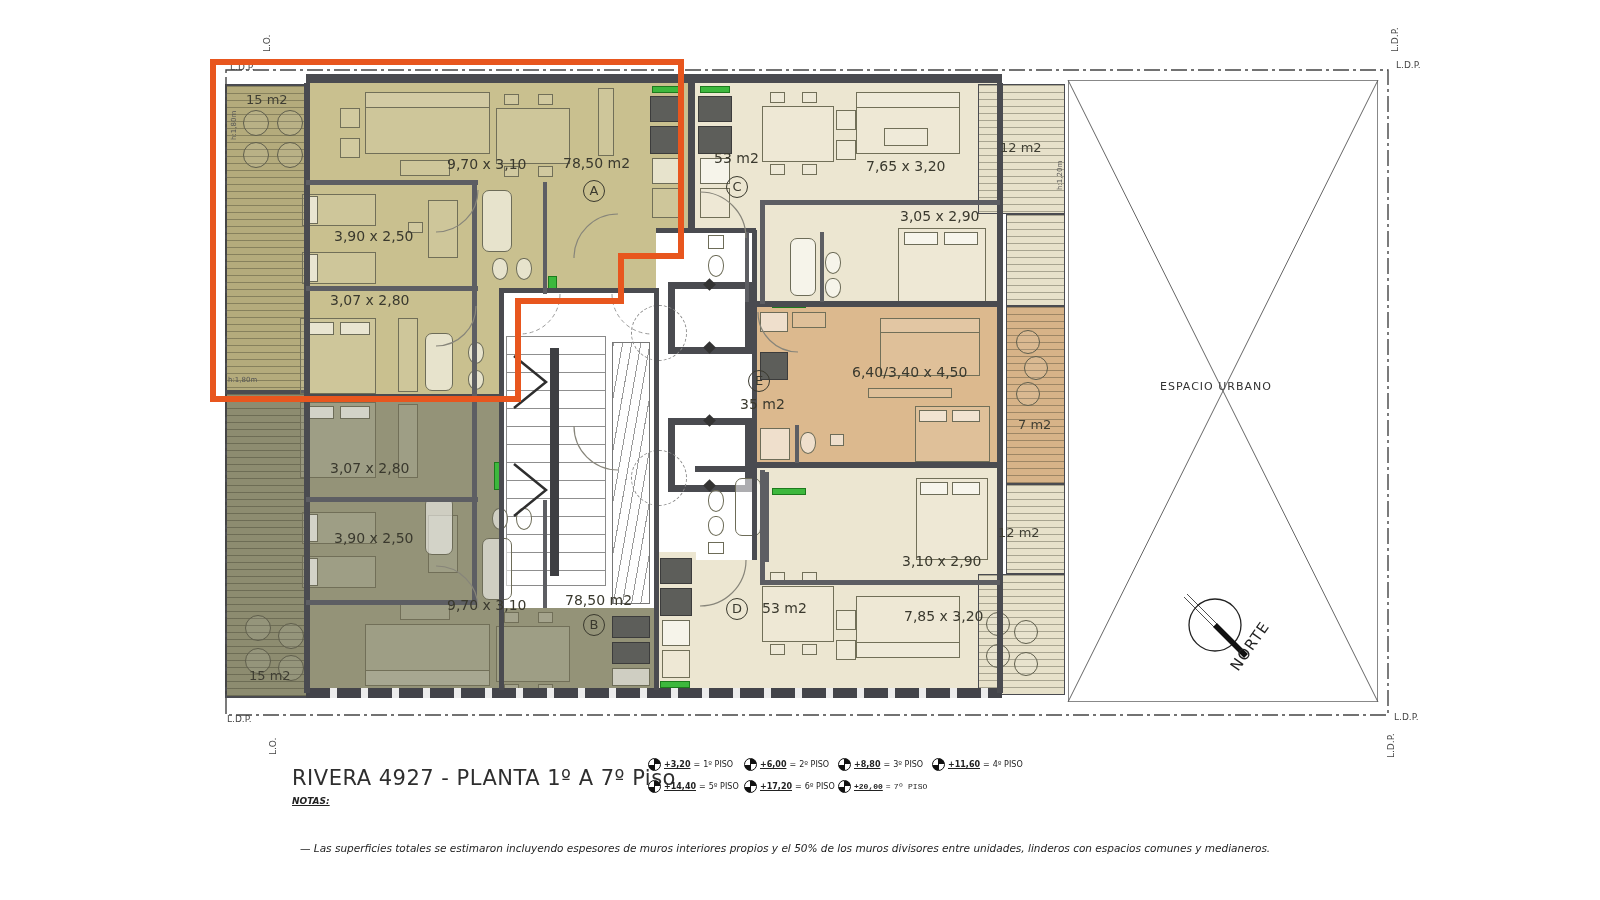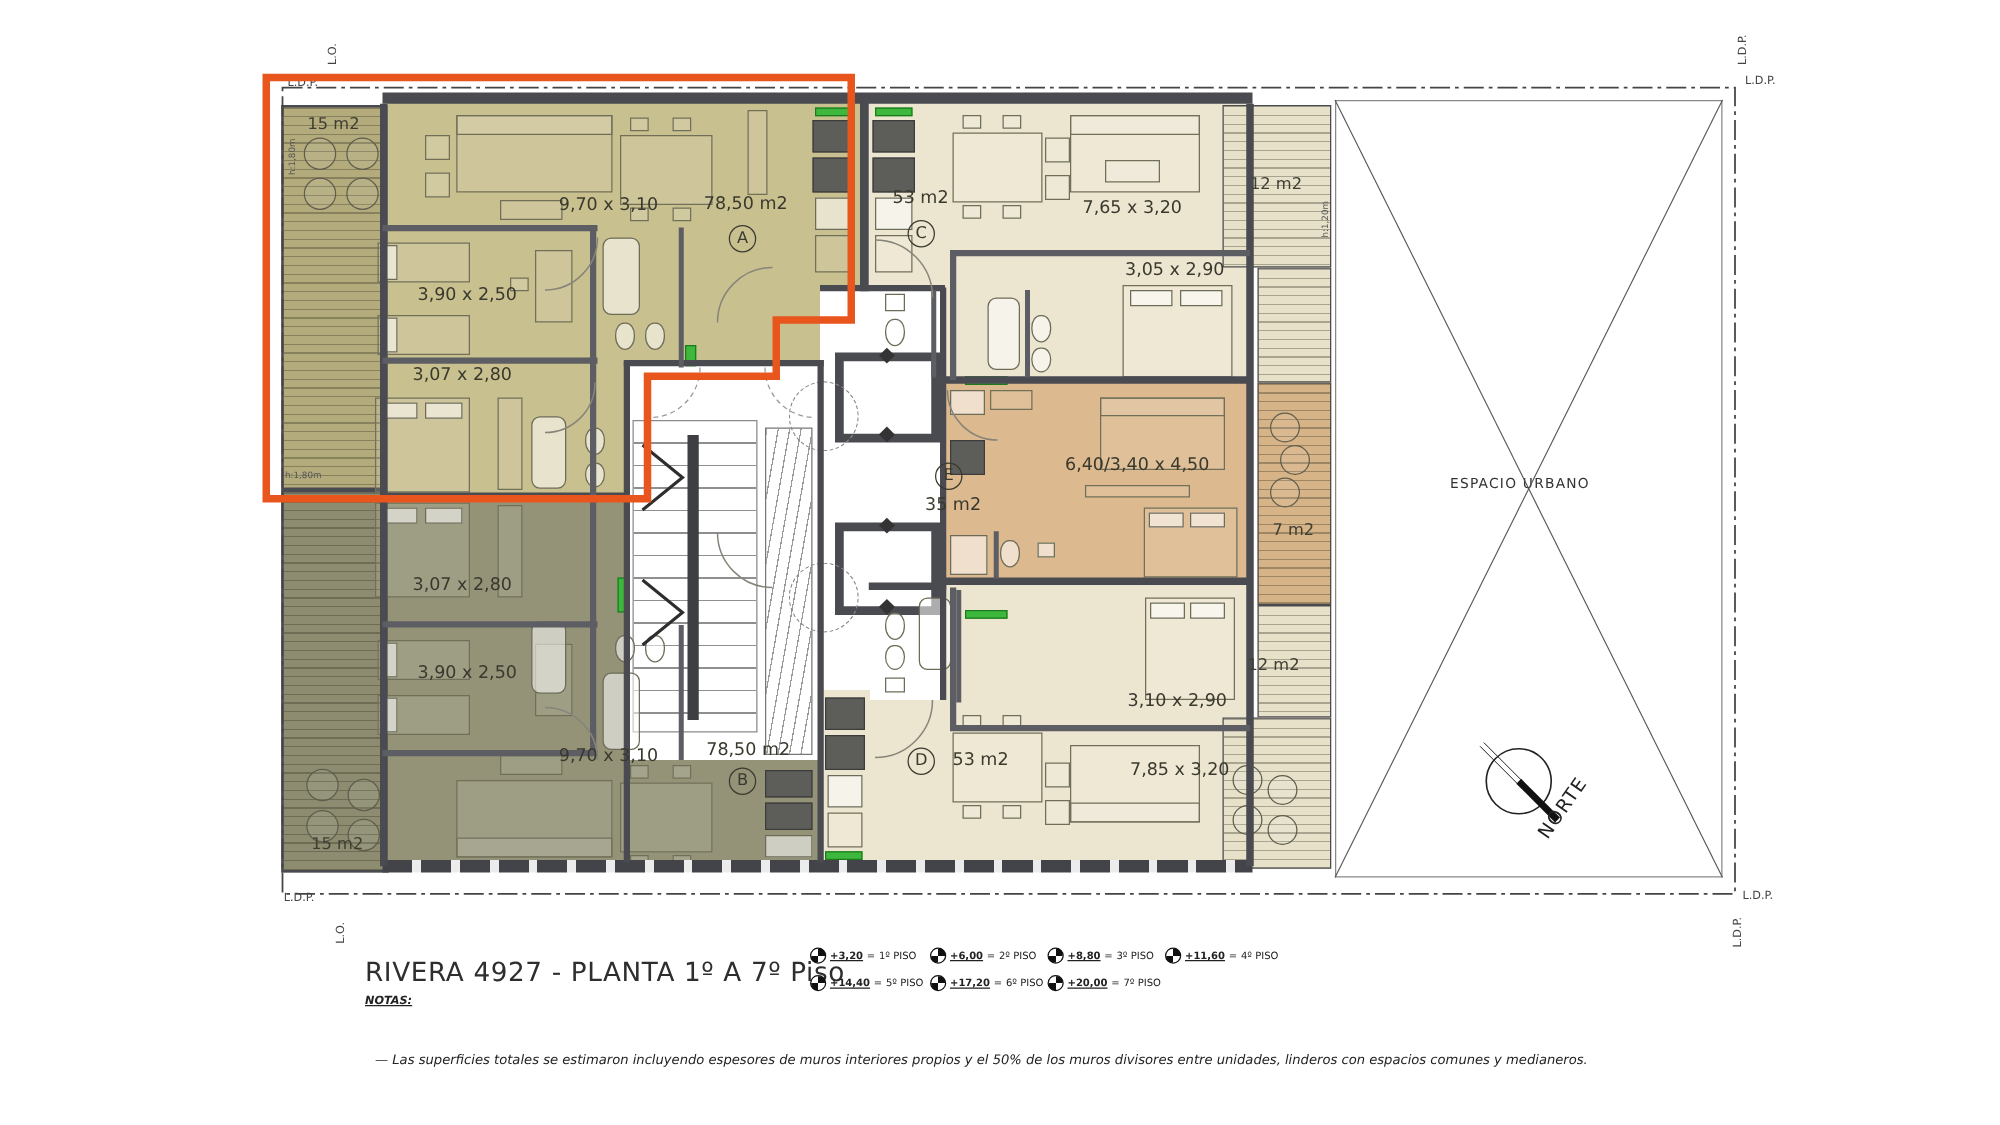--- a/index.html
+++ b/index.html
@@ -355,21 +355,21 @@
     <span class="v">+14,40</span>
     <span>=</span>
     <span>5º PISO</span>
   </div>
   <div class="lvl" style="left:744px;top:780px;">
     <span class="lvlmark"></span>
     <span class="v">+17,20</span>
     <span>=</span>
     <span>6º PISO</span>
   </div>
-  <div class="lvl" style="left:838px;top:780px;">
+  <div class="lvl" style="left:838px;top:780px;font-family:Liberation Mono, monospace;">
     <span class="lvlmark"></span>
     <span class="v">+20,00</span>
     <span>=</span>
     <span>7º PISO</span>
   </div>
 
   <svg class="overlay" width="1600" height="900" viewBox="0 0 1600 900">
 
     <path d="M226,70 H1388 V715 H226 Z" fill="none" stroke="#444" stroke-width="1.4" stroke-dasharray="16 4 3 4"></path>
 

